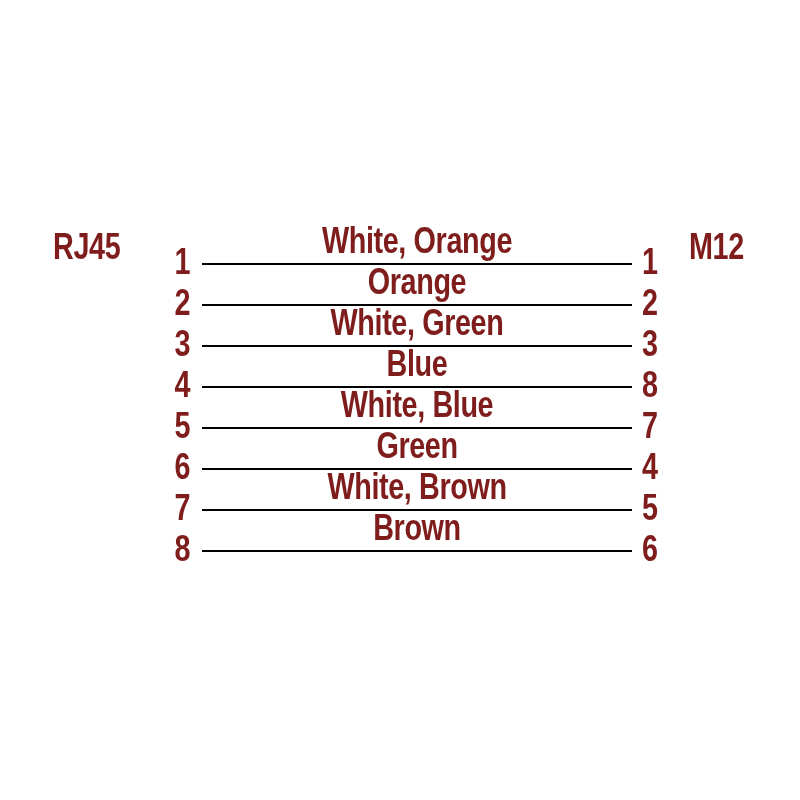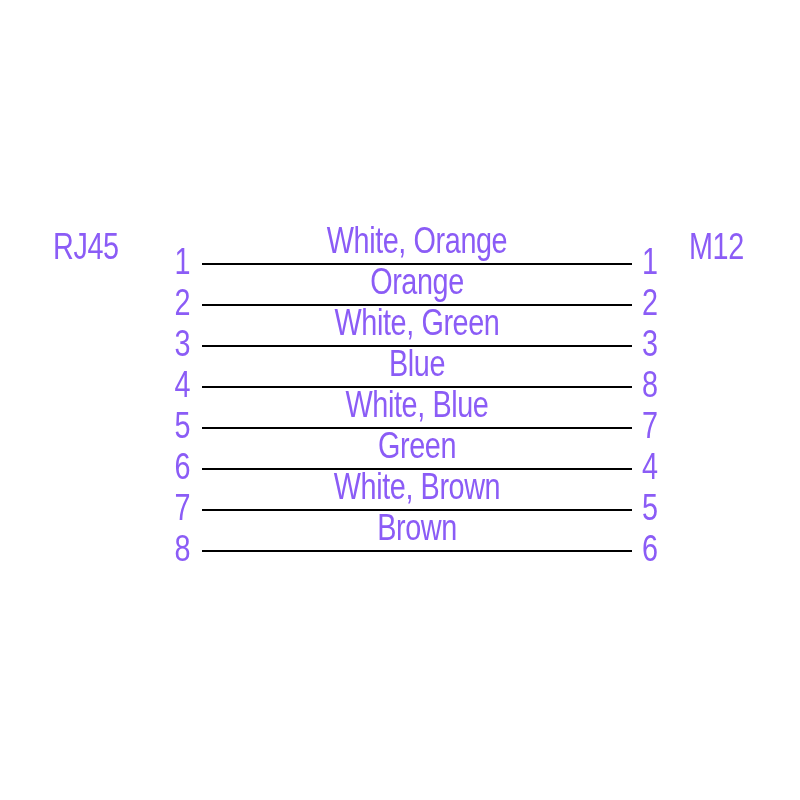--- a/index.html
+++ b/index.html
@@ -6,21 +6,22 @@
     margin: 0;
     padding: 0;
   }
   .canvas {
     position: relative;
     width: 800px;
     height: 588px;
     background: #ffffff;
     overflow: hidden;
     font-family: "Liberation Sans", "DejaVu Sans", sans-serif;
-    color: #8b5cf6;
+    color: #7f1d1d;
+    font-weight: bold;
   }
   .txt {
     position: absolute;
     font-size: 36px;
     line-height: 36px;
     white-space: nowrap;
     letter-spacing: -0.5px;
   }
   .connector-label-left {
     left: 53px;

